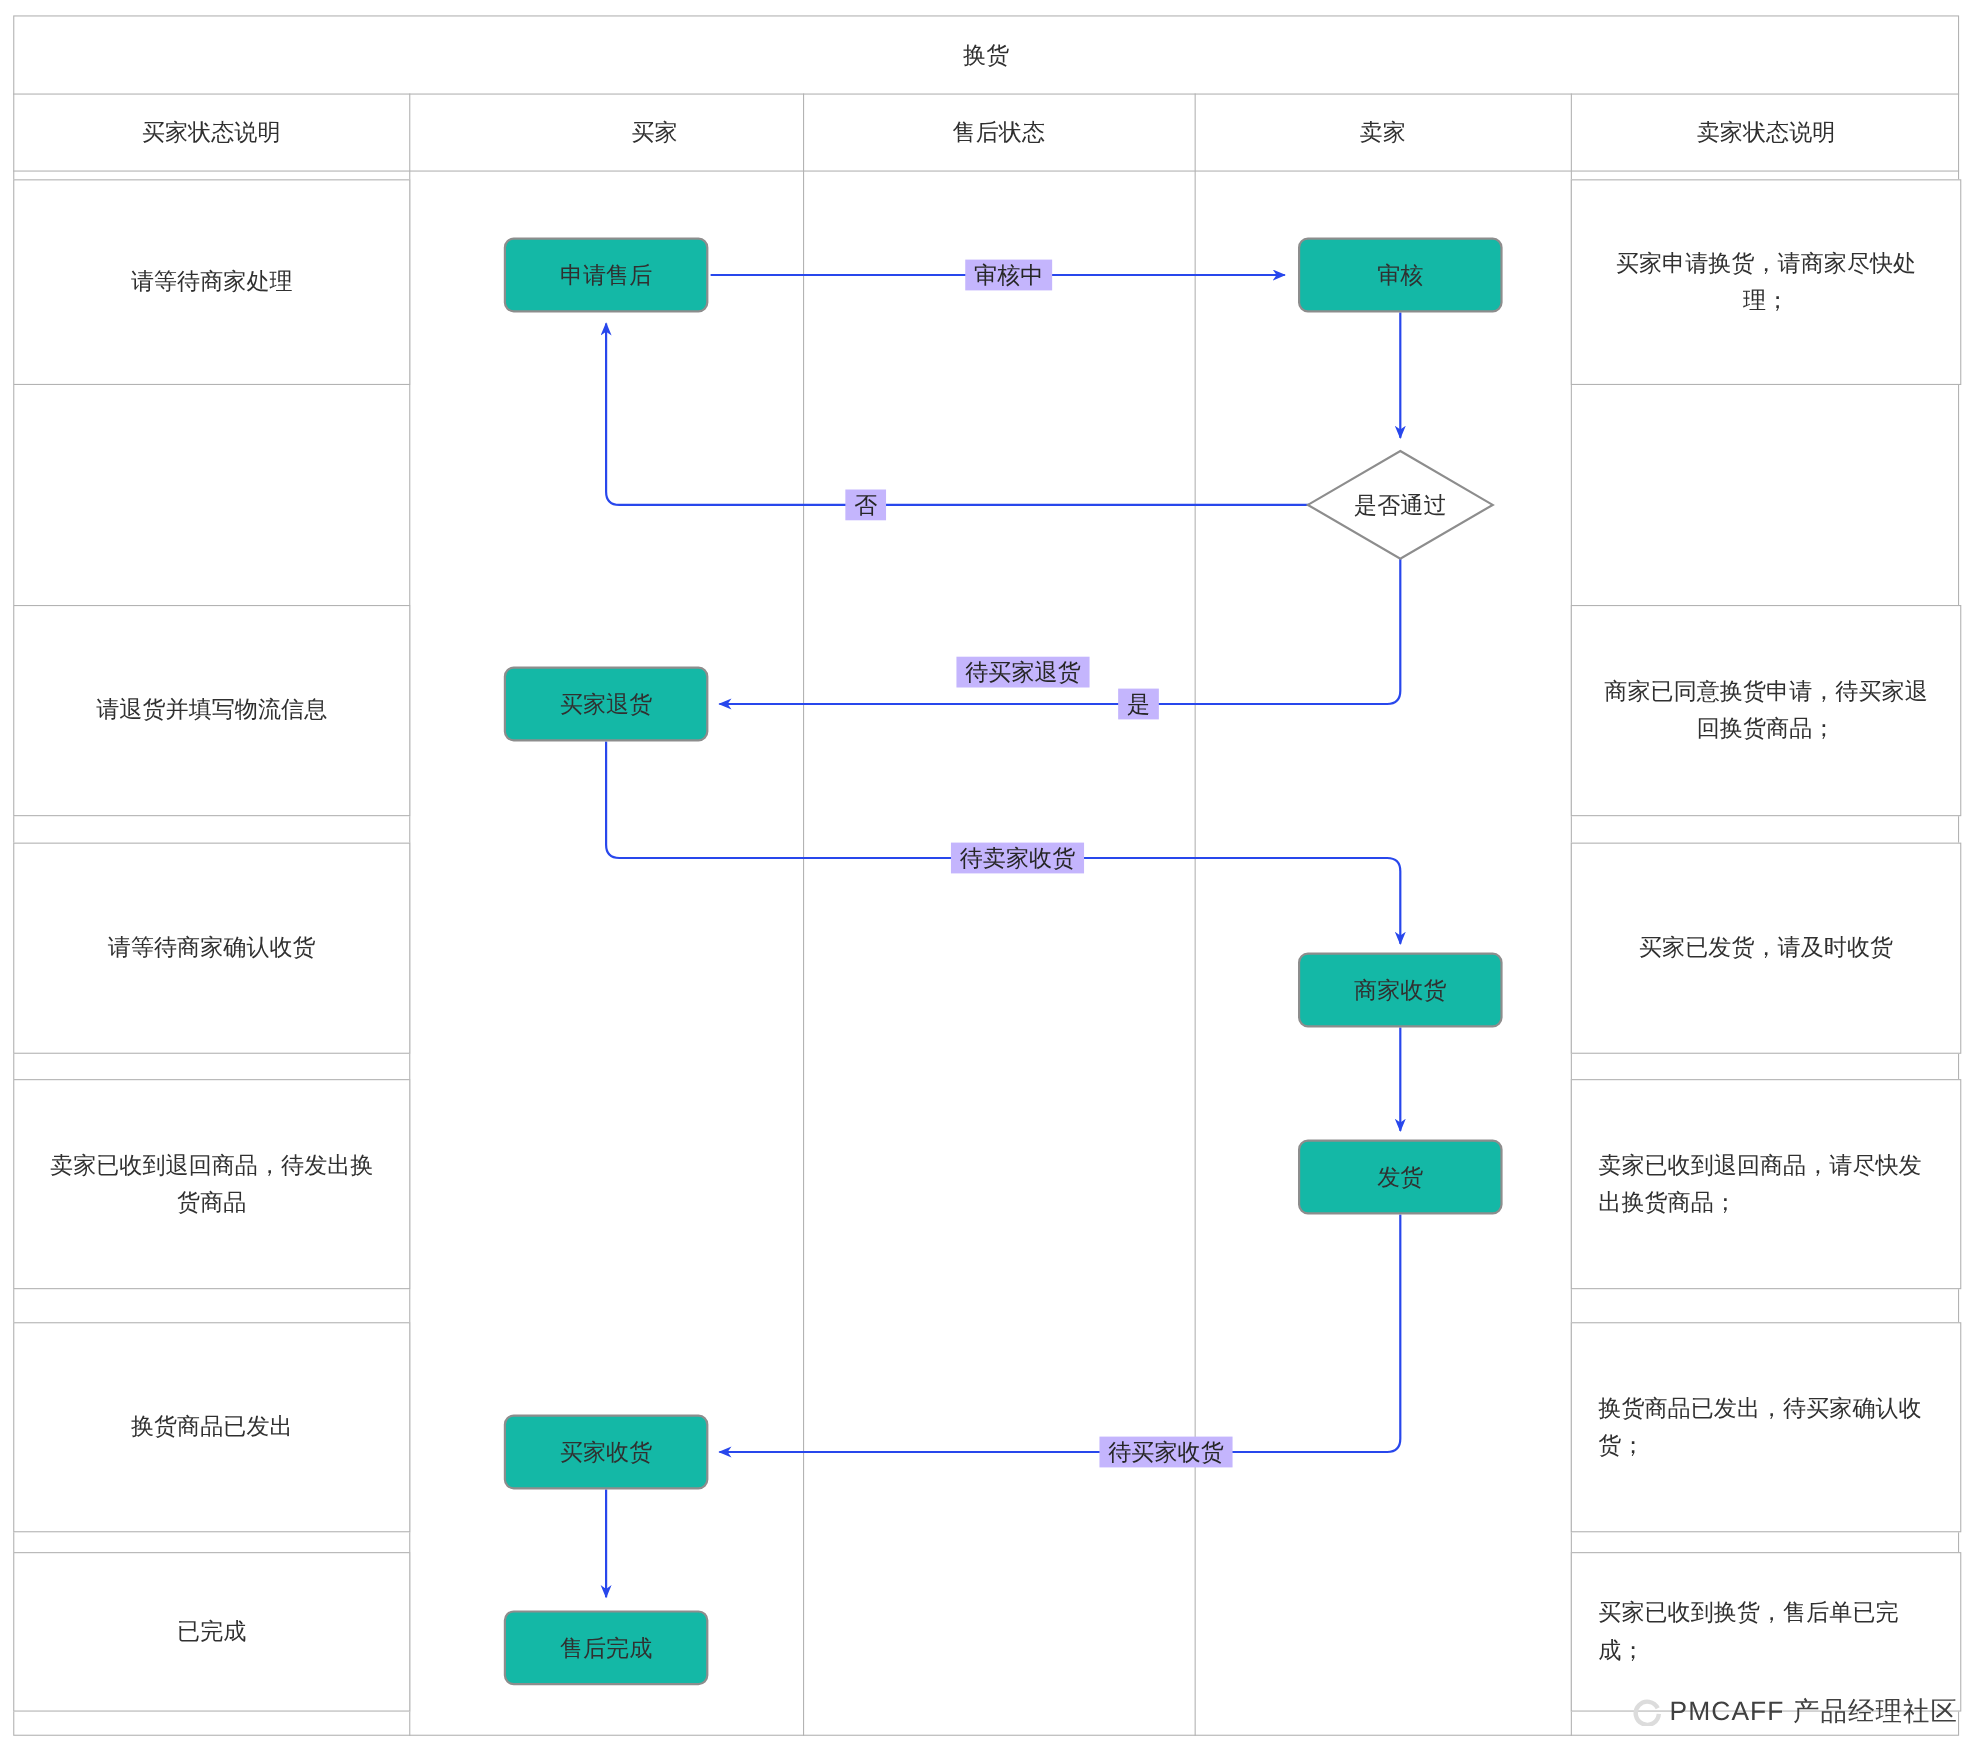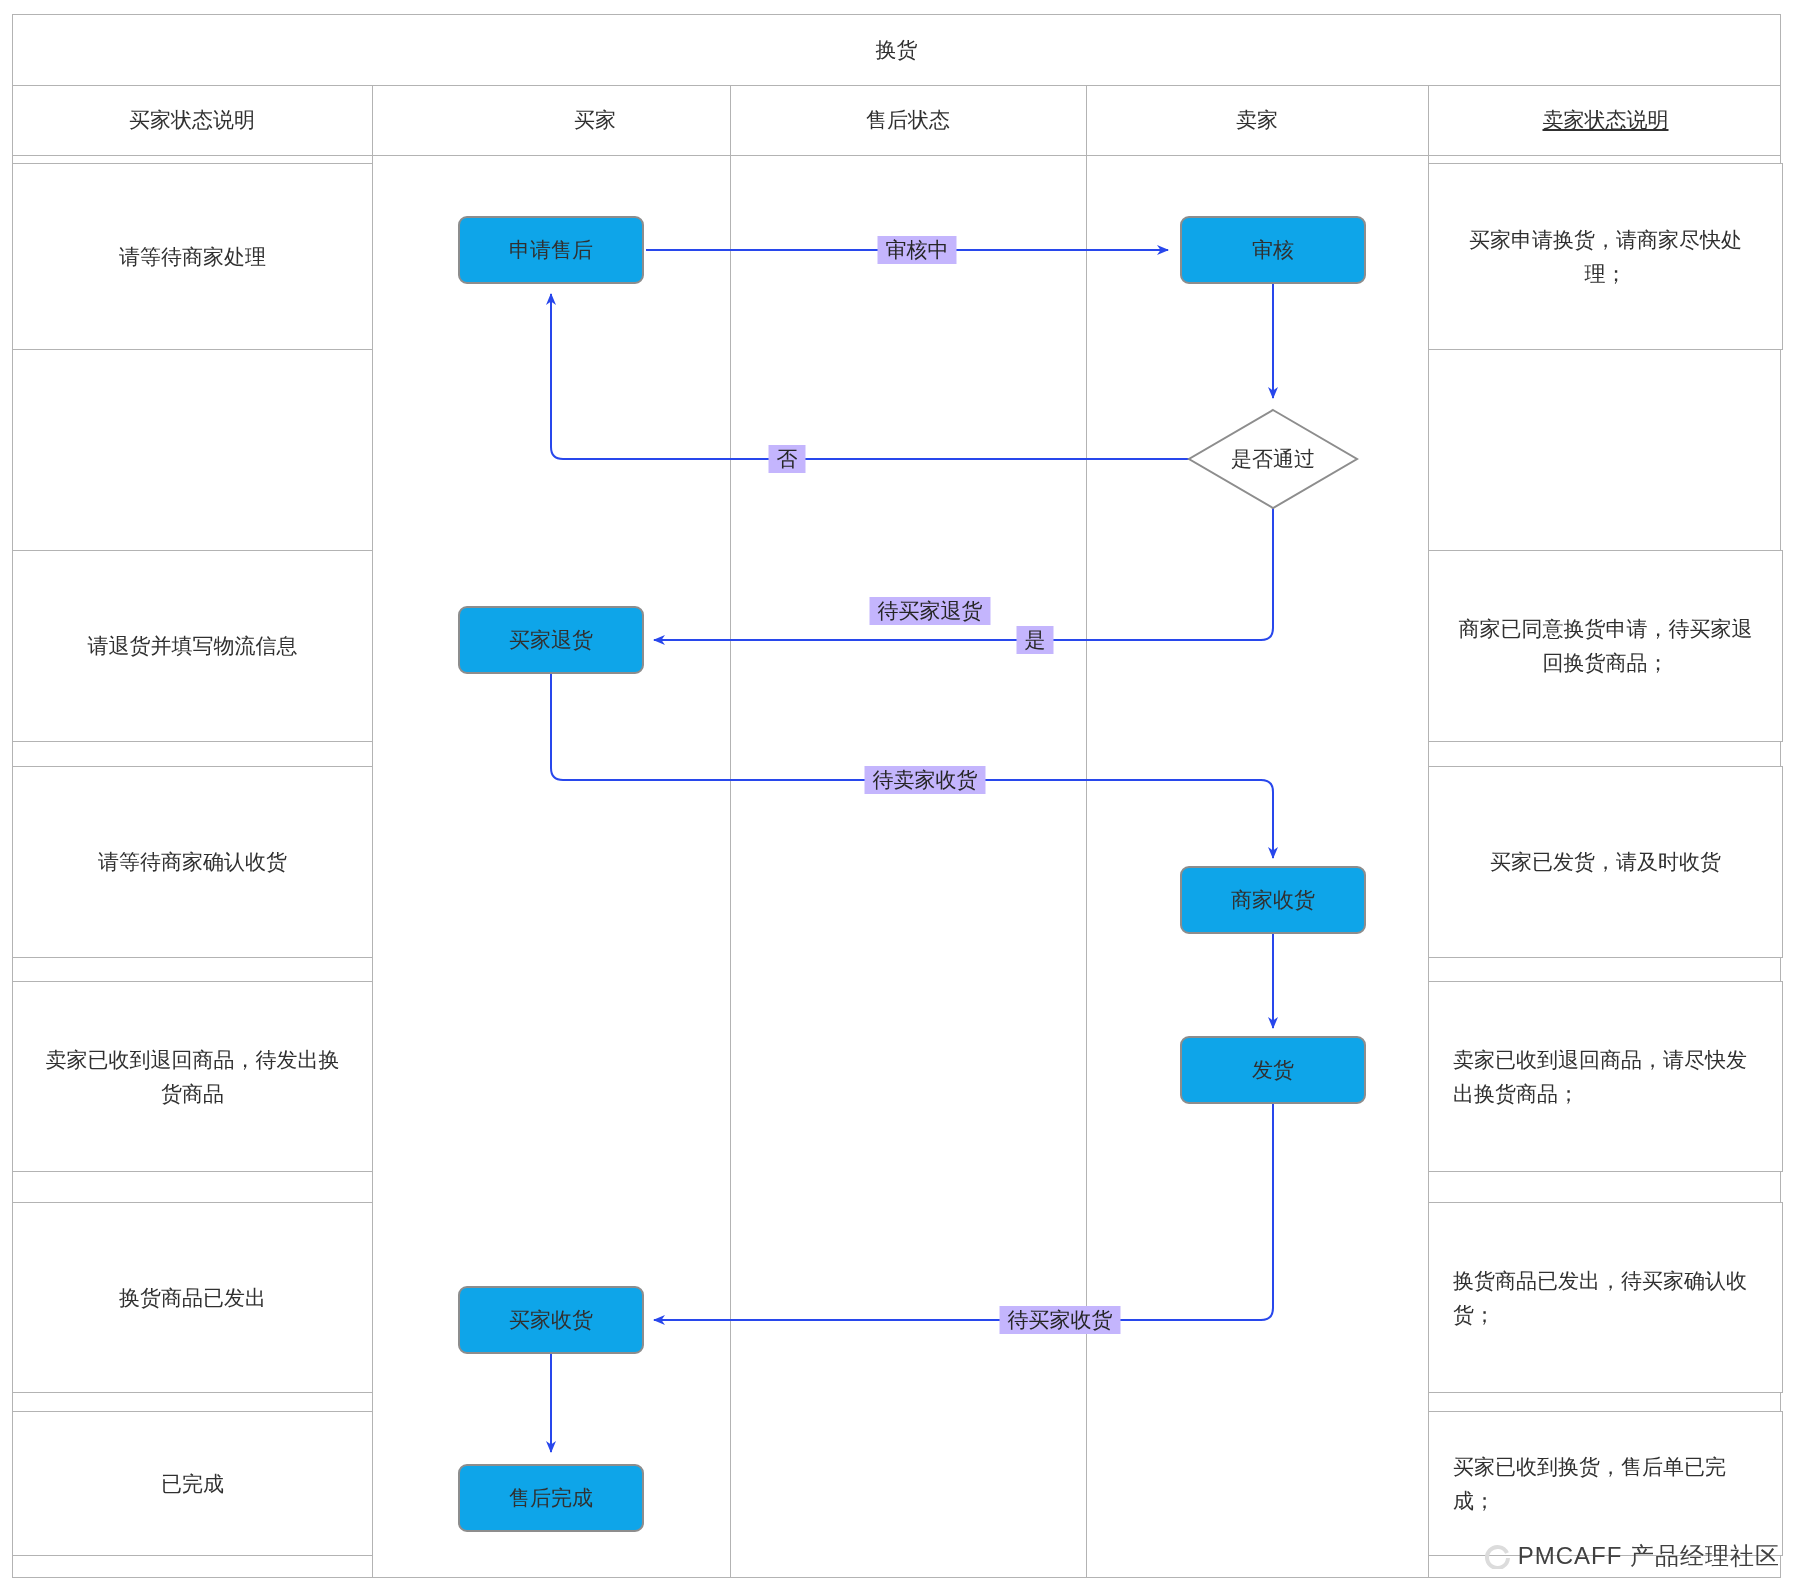--- a/index.html
+++ b/index.html
@@ -35,21 +35,21 @@
     display:flex;align-items:center;justify-content:center;
     font-size:21px;line-height:34px;color:#303030;
     padding:10px 24px;text-align:center;
   }
   .desc-cell.align-left{justify-content:flex-start;text-align:left;}
   .col-buyer-desc{left:12px;width:361px;}
   .col-seller-desc{left:1428px;width:355px;}
   
   .flow-box{
     position:absolute;width:186px;height:68px;box-sizing:border-box;
-    border:2px solid #8d8d8d;border-radius:9px;background:#0ea5e9;
+    border:2px solid #8d8d8d;border-radius:9px;background:#14b8a6;
     display:flex;align-items:center;justify-content:center;
     font-size:21px;color:#303030;z-index:3;
   }
   .diamond-label{
     position:absolute;z-index:3;font-size:21px;color:#303030;
     transform:translate(-50%,-50%);white-space:nowrap;
   }
   .edge-label{
     position:absolute;z-index:4;font-size:21px;color:#262626;
     background:#c4b5fd;padding:0 8px;white-space:nowrap;
@@ -74,21 +74,21 @@
   <div class="vline" style="left:372px;top:85px;height:1493px;"></div>
   <div class="vline" style="left:730px;top:85px;height:1493px;"></div>
   <div class="vline" style="left:1086px;top:85px;height:1493px;"></div>
   <div class="vline" style="left:1428px;top:85px;height:1493px;"></div>
 
   <div class="title-cell">换货</div>
   <div class="header-cell" style="left:12px;width:360px;">买家状态说明</div>
   <div class="header-cell" style="left:372px;width:358px;padding-left:44px;">买家</div>
   <div class="header-cell" style="left:730px;width:356px;">售后状态</div>
   <div class="header-cell" style="left:1086px;width:342px;">卖家</div>
-  <div class="header-cell" style="left:1428px;width:355px;text-decoration:underline;">卖家状态说明</div>
+  <div class="header-cell" style="left:1428px;width:355px;">卖家状态说明</div>
 
   <div class="desc-cell col-buyer-desc" style="top:163px;height:187px;">请等待商家处理</div>
   <div class="desc-cell col-buyer-desc" style="top:550px;height:192px;">请退货并填写物流信息</div>
   <div class="desc-cell col-buyer-desc" style="top:766px;height:192px;">请等待商家确认收货</div>
   <div class="desc-cell col-buyer-desc" style="top:981px;height:191px;">卖家已收到退回商品，待发出换货商品</div>
   <div class="desc-cell col-buyer-desc" style="top:1202px;height:191px;">换货商品已发出</div>
   <div class="desc-cell col-buyer-desc" style="top:1411px;height:145px;">已完成</div>
 
   <div class="desc-cell col-seller-desc" style="top:163px;height:187px;">买家申请换货，请商家尽快处理；</div>
   <div class="desc-cell col-seller-desc" style="top:550px;height:192px;">商家已同意换货申请，待买家退回换货商品；</div>

